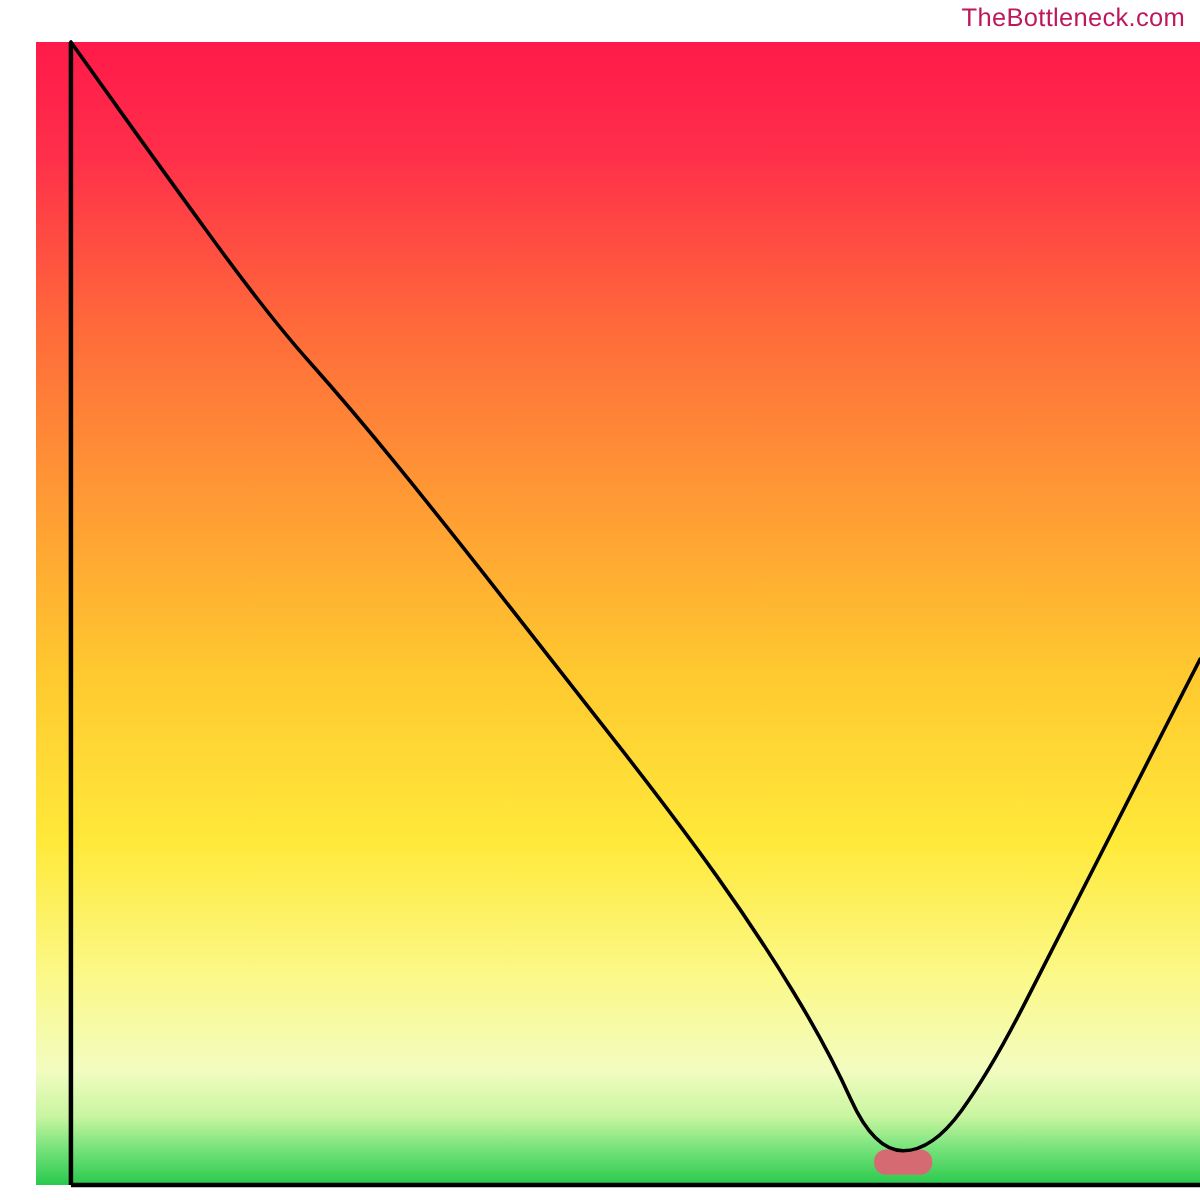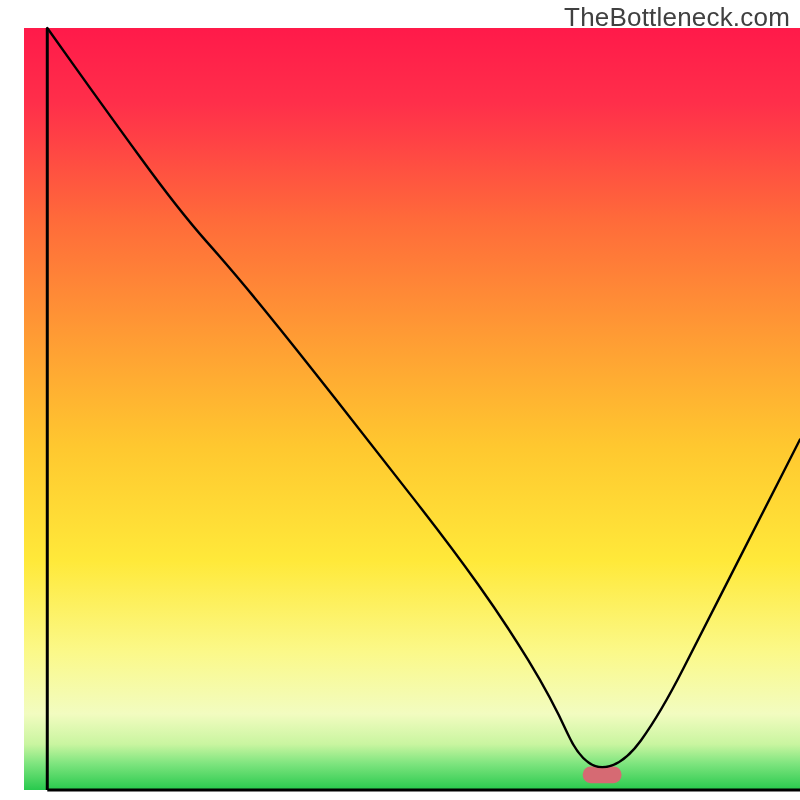--- a/index.html
+++ b/index.html
@@ -12,23 +12,23 @@
   }
   .chart-wrap {
     position: relative;
     width: 800px;
     height: 800px;
   }
   .watermark {
     position: absolute;
     top: 2px;
     right: 10px;
-    font-size: 26px;
+    font-size: 17px;
     font-weight: 500;
-    color: #404040;
+    color: #be185d;
     letter-spacing: 0.2px;
   }
   svg {
     display: block;
   }
 </style>
 </head>
 <body>
 
 <div class="chart-wrap">

